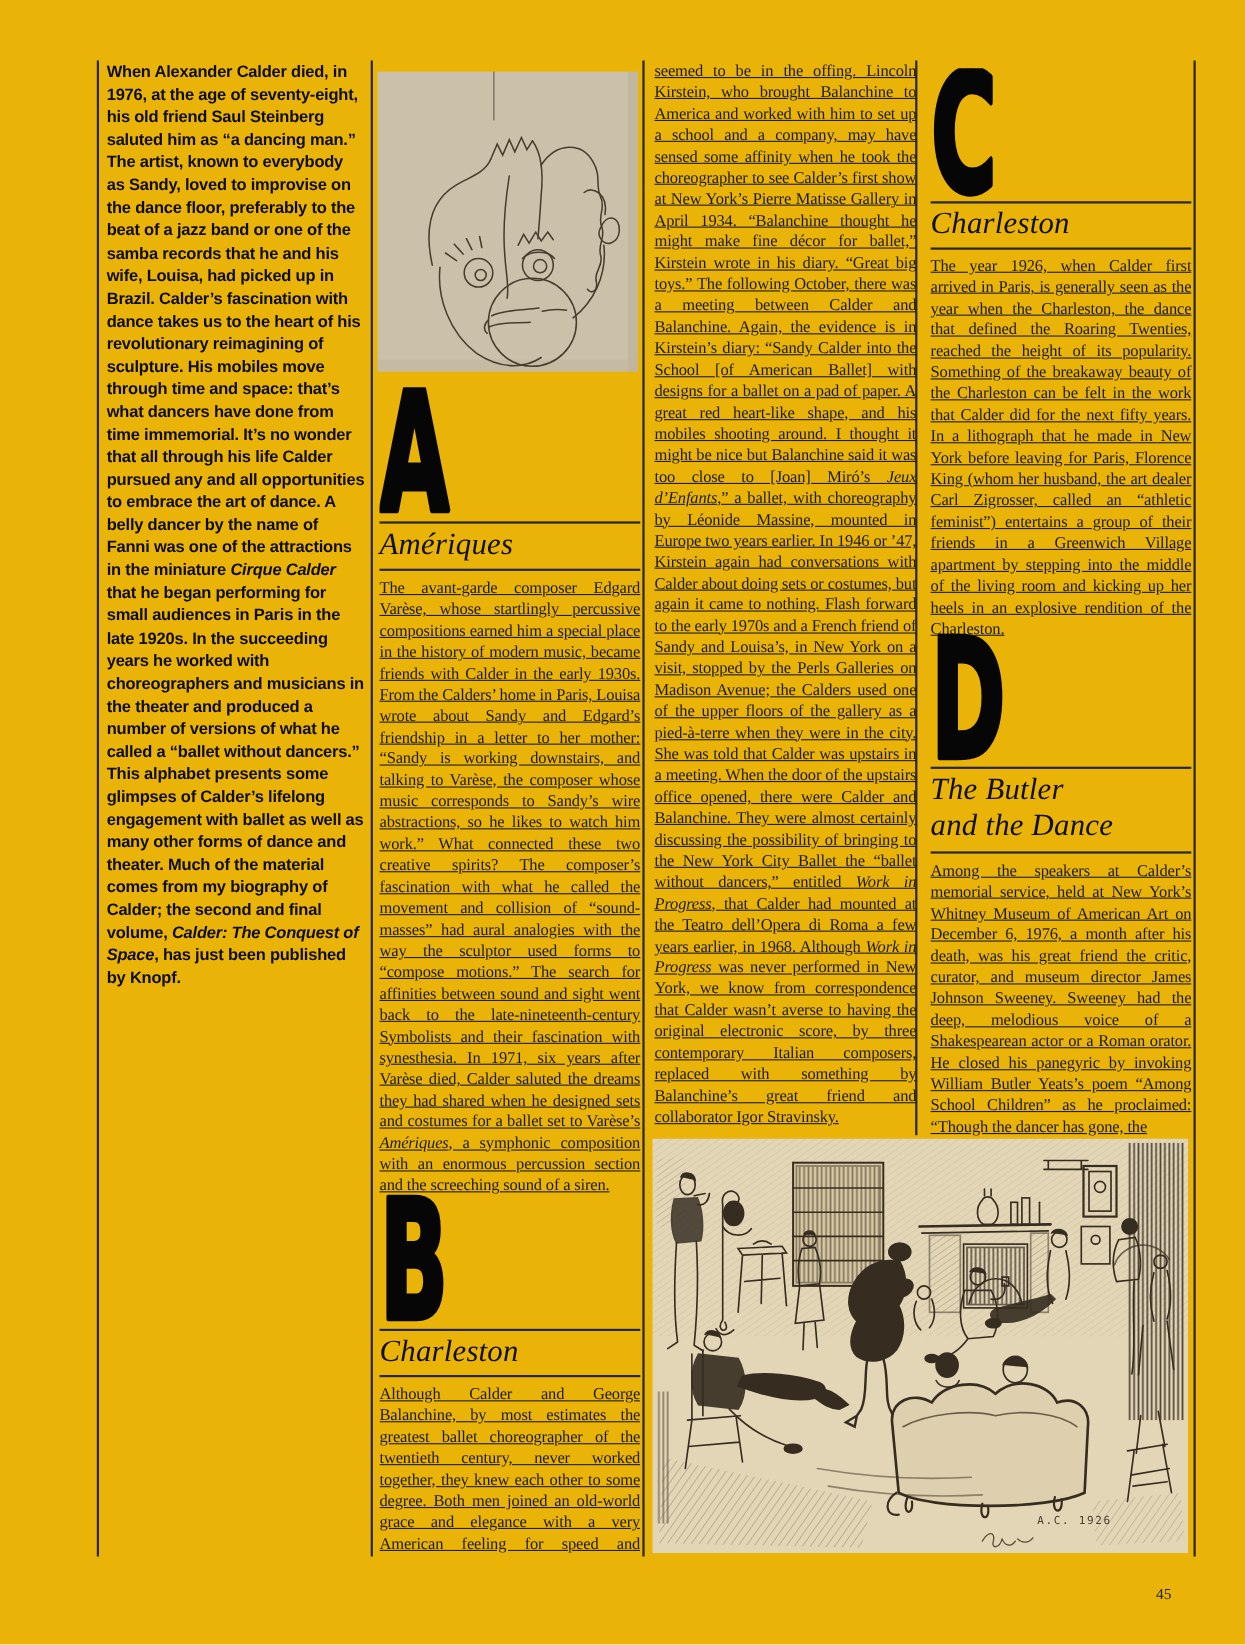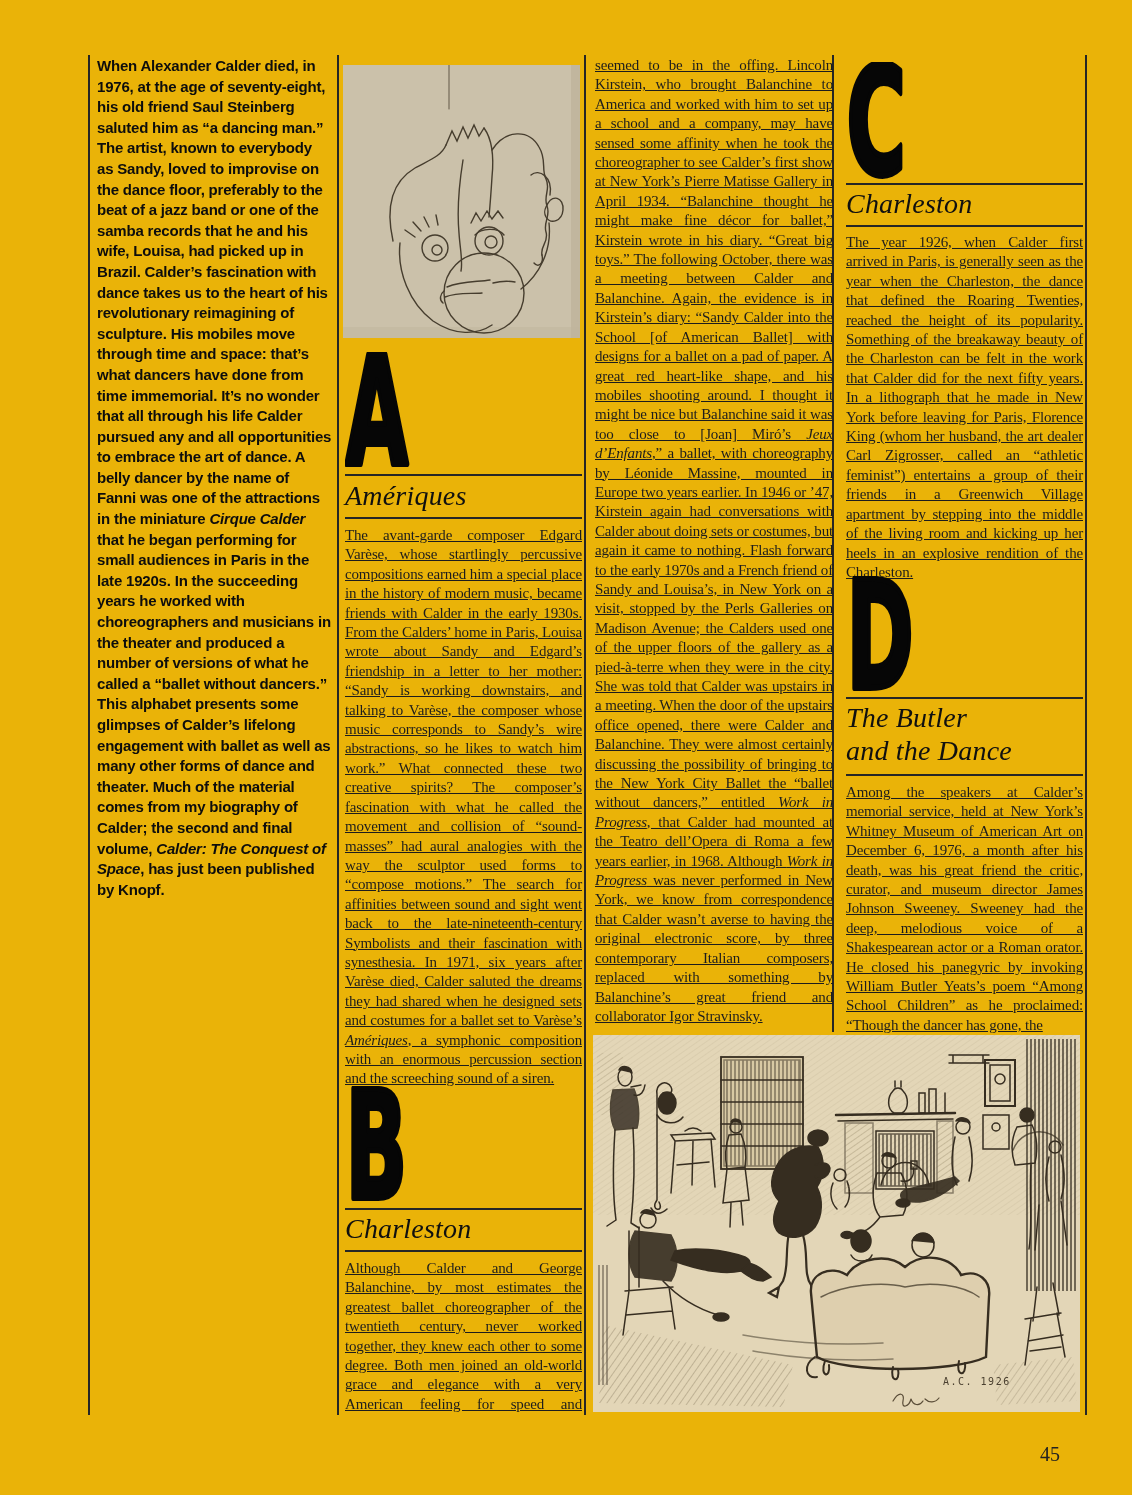--- a/index.html
+++ b/index.html
@@ -8,22 +8,22 @@
   .vrule{position:absolute;width:1.5px;background:#262626;}
   .hrule{position:absolute;height:1.5px;background:#262626;width:237px;}
   .intro{position:absolute;left:97px;top:56px;width:235px;
          font-family:"Liberation Sans",sans-serif;font-weight:bold;
          font-size:15px;line-height:20.6px;letter-spacing:-0.2px;color:#0d0d0d;text-align:left;}
   .body{position:absolute;width:237px;font-size:15px;line-height:19.4px;
         letter-spacing:-0.15px;text-align:justify;color:#1d1d1d;text-decoration:underline;}
   .heading{position:absolute;font-style:italic;font-size:28px;line-height:33px;
            letter-spacing:0.2px;color:#101010;white-space:pre-line;}
   .cap{position:absolute;}
-  .pagenum{position:absolute;left:1040px;top:1443px;width:36px;text-align:left;
-           font-size:20px;color:#222;}
+  .pagenum{position:absolute;left:1040px;top:1443px;width:36px;text-align:center;
+           font-size:14px;color:#222;}
   svg text.capglyph{font-family:"DejaVu Sans","Liberation Sans",sans-serif;font-weight:bold;}
 </style>
 </head>
 <body>
 
 <div class="page">
 
   <div class="vrule" style="left:88px;top:55px;height:1360px"></div>
   <div class="vrule" style="left:337px;top:55px;height:1360px"></div>
   <div class="vrule" style="left:584px;top:55px;height:1360px"></div>

